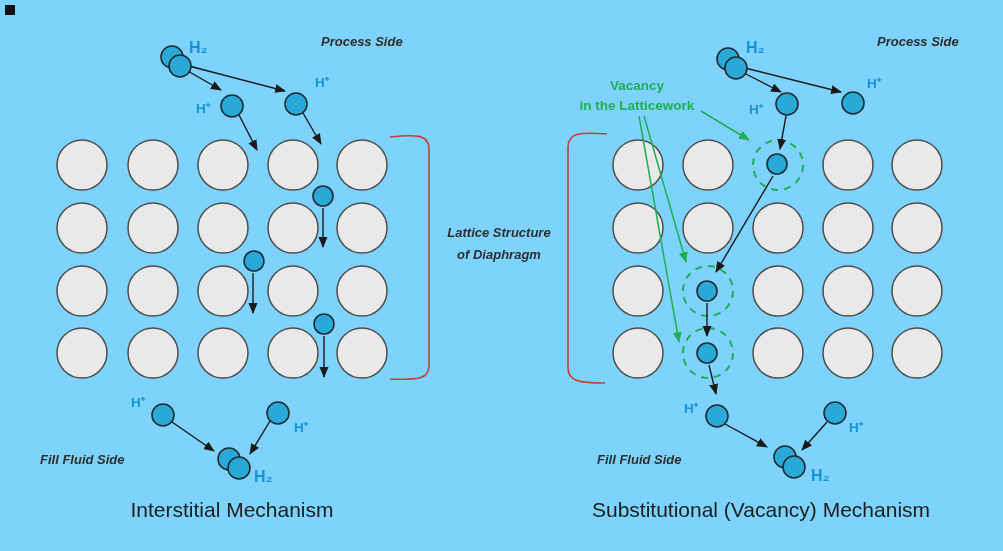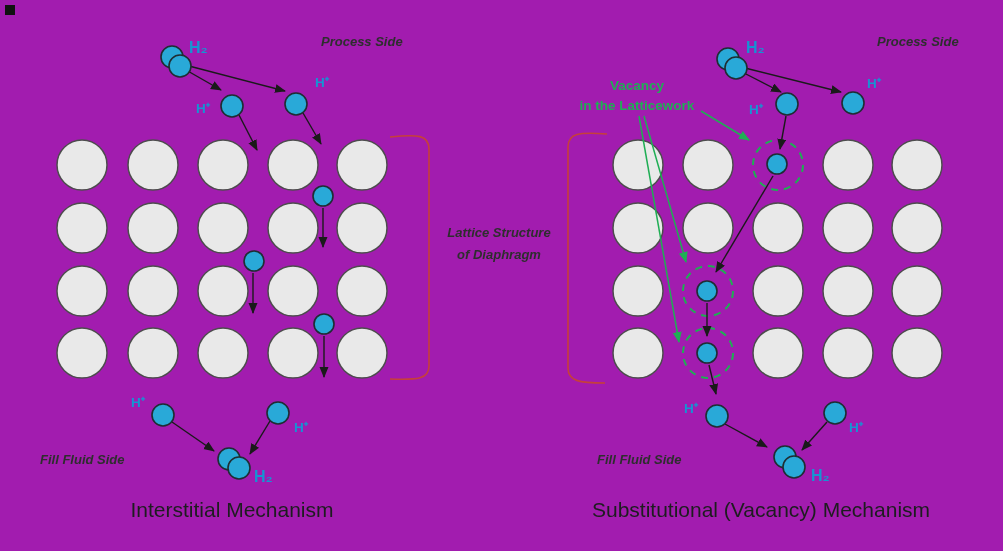--- a/index.html
+++ b/index.html
@@ -1,16 +1,16 @@
 <!DOCTYPE html>
 <html><head>
 <meta charset="utf-8">
 <style>
   html,body{margin:0;padding:0;background:#ffffff;}
-  .canvas{position:relative;width:1003px;height:551px;background:#a21caf;overflow:hidden;
+  .canvas{position:relative;width:1003px;height:551px;background:#7dd3fc;overflow:hidden;
           font-family:"Liberation Sans", sans-serif;}
   svg{display:block;}
   text{font-family:"Liberation Sans", sans-serif;}
   .lbl-h2{font-size:16px;font-weight:bold;}
   .lbl-hp{font-size:13.5px;font-weight:bold;}
   .lbl-it{font-size:13px;font-style:italic;font-weight:bold;}
   .lbl-green{font-size:13.5px;font-weight:bold;}
   .title{font-size:21px;font-weight:normal;}
 </style>
 </head>

